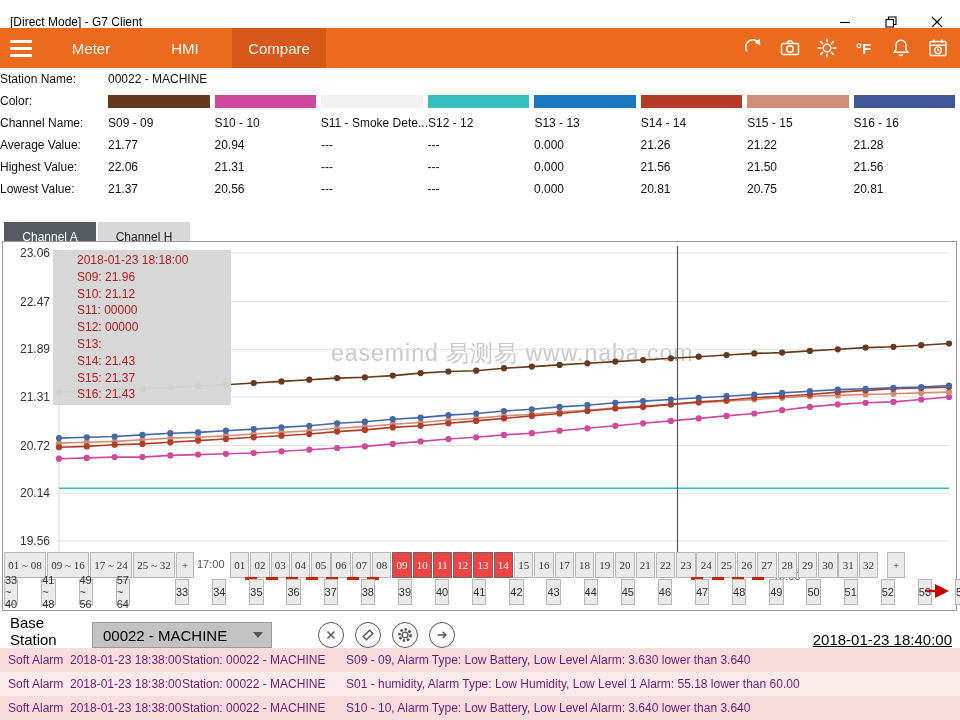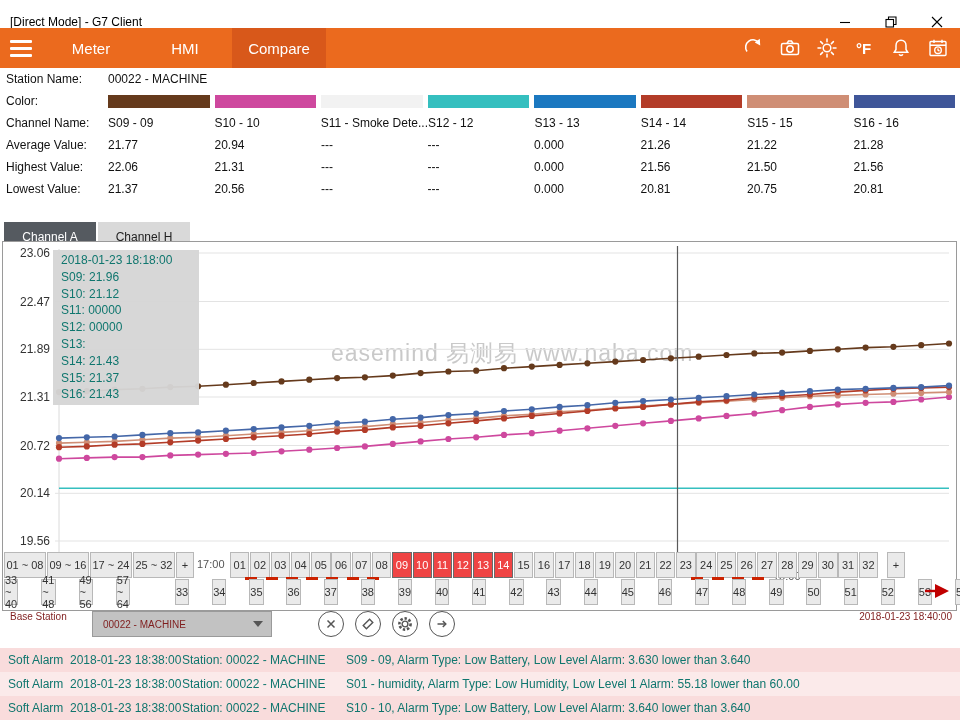--- a/index.html
+++ b/index.html
@@ -16,61 +16,61 @@
   .hamburger b{display:block;width:22px;height:3px;background:#fff;border-radius:1px;}
   .nav-items{display:flex;}
   .nav-item{width:94px;display:flex;align-items:center;justify-content:center;color:#fff;font-size:15px;cursor:pointer;}
   .nav-item.active{background:#D8581A;}
   .nav-icons{margin-left:auto;display:flex;align-items:center;padding-right:4px;}
   .nav-icon{width:37px;height:40px;display:flex;align-items:center;justify-content:center;cursor:pointer;}
   .temp{color:#fff;font-size:15px;font-weight:bold;}
   
   .info{position:absolute;top:68px;left:0;right:0;}
   .irow{height:22px;display:grid;grid-template-columns:108px repeat(8,1fr);align-items:center;font-size:12px;color:#111;}
-  .ilabel{padding-left:6px;}
+  .ilabel{padding-left:0;}
   .ivalue{grid-column:2 / -1;white-space:pre;}
   .ccell{white-space:nowrap;overflow:visible;}
   .swatch{height:13px;margin-right:5px;}
   
   .tabs{position:absolute;top:222px;left:4px;display:flex;gap:2px;height:30px;}
   .tab{width:92px;font-size:12px;display:flex;align-items:center;justify-content:center;background:#D9D9D9;color:#222;cursor:pointer;}
   .tab.active{background:#555A60;color:#fff;}
   
   .chart{position:absolute;top:241px;left:2px;width:953px;height:368px;background:#fff;border:1px solid #9A9A9A;}
   #chart-svg{position:absolute;inset:0;z-index:1;}
   .watermark{position:absolute;left:328px;top:96px;z-index:0;font-size:23px;color:#C9C9C9;letter-spacing:1px;}
   .tooltip{position:absolute;left:50px;top:8px;z-index:3;width:130px;background:rgba(213,213,213,.96);
-           font-size:12px;line-height:16.8px;padding:2px 8px;color:#0f766e;}
+           font-size:12px;line-height:16.8px;padding:2px 24px;color:#b91c1c;}
   
   .pager{position:absolute;left:0;right:0;top:310px;height:57px;z-index:4;font-size:11px;}
   .axisfrag{position:absolute;color:#555;font-size:11px;}
   .prow{position:absolute;left:1px;right:0;display:flex;height:26px;}
-  #prow1{top:0;} #prow2{top:27px;gap:22px;}
+  #prow1{top:0;font-family:Liberation Serif, serif;} #prow2{top:27px;gap:22px;}
   .pcell{box-sizing:border-box;border:1px solid #B8B8B8;background:#EAEAEA;display:flex;align-items:center;
          justify-content:center;color:#333;position:relative;cursor:pointer;}
   .pgroup{width:42px;margin-right:1px;}
   .pplus{width:18px;}
   .pplus-end{margin-left:8px;}
   .spacer1{width:36px;} .spacer2{width:54px;}
   .pnum{width:19.4px;margin-right:0.9px;}
   .pnum.sel{background:#ef4444;color:#fff;border-color:#6A6A6A;}
   .pnum.tick::after{content:"";position:absolute;left:-6px;bottom:-3px;width:12px;height:3px;background:#CC2200;}
   .arrow-next{position:absolute;top:31px;right:5px;cursor:pointer;}
   
-  .footer{position:absolute;top:611px;left:0;right:0;height:37px;background:#fff;display:flex;align-items:flex-start;font-size:10px;color:#7f1d1d;}
+  .footer{position:absolute;top:611px;left:0;right:0;height:37px;background:#fff;display:flex;align-items:flex-end;font-size:15px;color:#000000;}
   .fs-label{margin-left:10px;width:82px;}
   .select{width:178px;height:24px;background:#C2C2C2;border:1px solid #9A9A9A;display:flex;align-items:center;cursor:pointer;}
   .select .txt{padding-left:10px;}
   .chev{margin-left:auto;margin-right:8px;width:0;height:0;border-left:5px solid transparent;border-right:5px solid transparent;border-top:6px solid #555;}
   .fbtns{display:flex;gap:11px;margin-left:46px;}
   .fbtn{width:26px;height:26px;border:1.6px solid #555;border-radius:50%;display:flex;align-items:center;justify-content:center;box-sizing:border-box;cursor:pointer;}
-  .fts{margin-left:auto;margin-right:8px;}
+  .fts{margin-left:auto;margin-right:8px;text-decoration:underline;}
   
   .alarms{position:absolute;top:648px;left:0;right:0;}
-  .alarm{height:24px;display:flex;align-items:center;font-size:12px;color:#0f766e;white-space:nowrap;overflow:hidden;}
+  .alarm{height:24px;display:flex;align-items:center;font-size:12px;color:#701a75;white-space:nowrap;overflow:hidden;}
   .alarm:nth-child(odd){background:#F9DCDC;}
   .alarm:nth-child(even){background:#FBEAEA;}
   .a-type{margin-left:8px;width:62px;}
   .a-time{width:112px;}
   .a-station{width:164px;}
 </style>
 </head>
 <body>
 
 <div class="titlebar">

